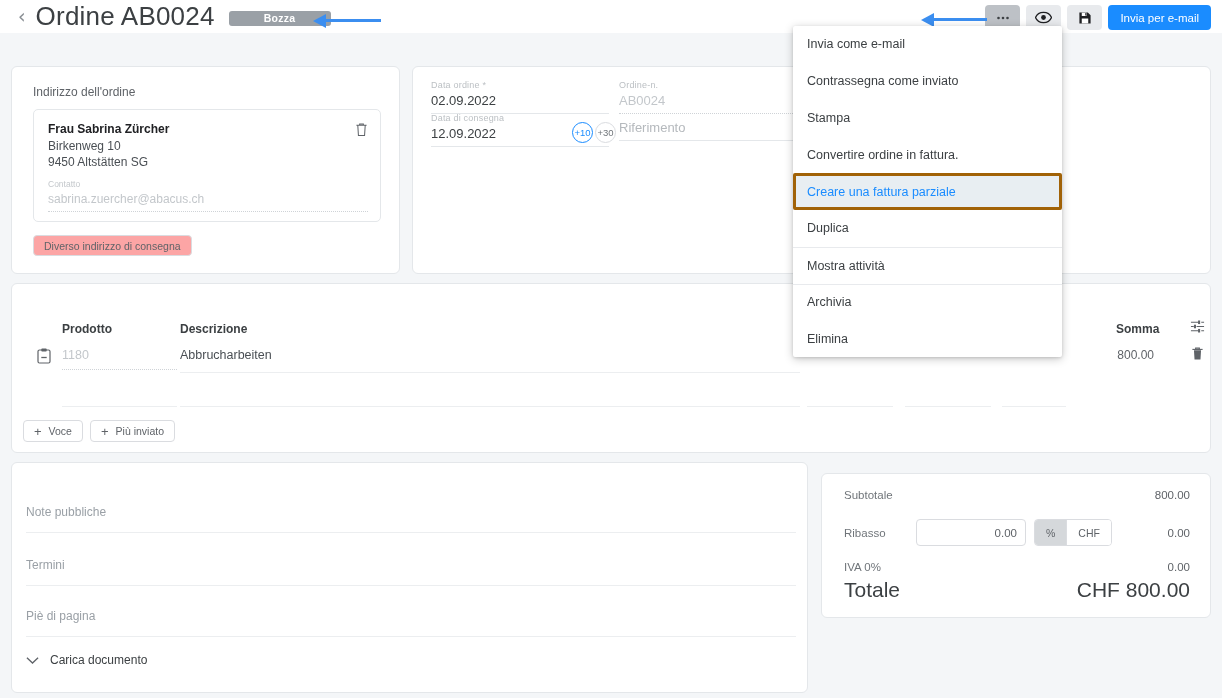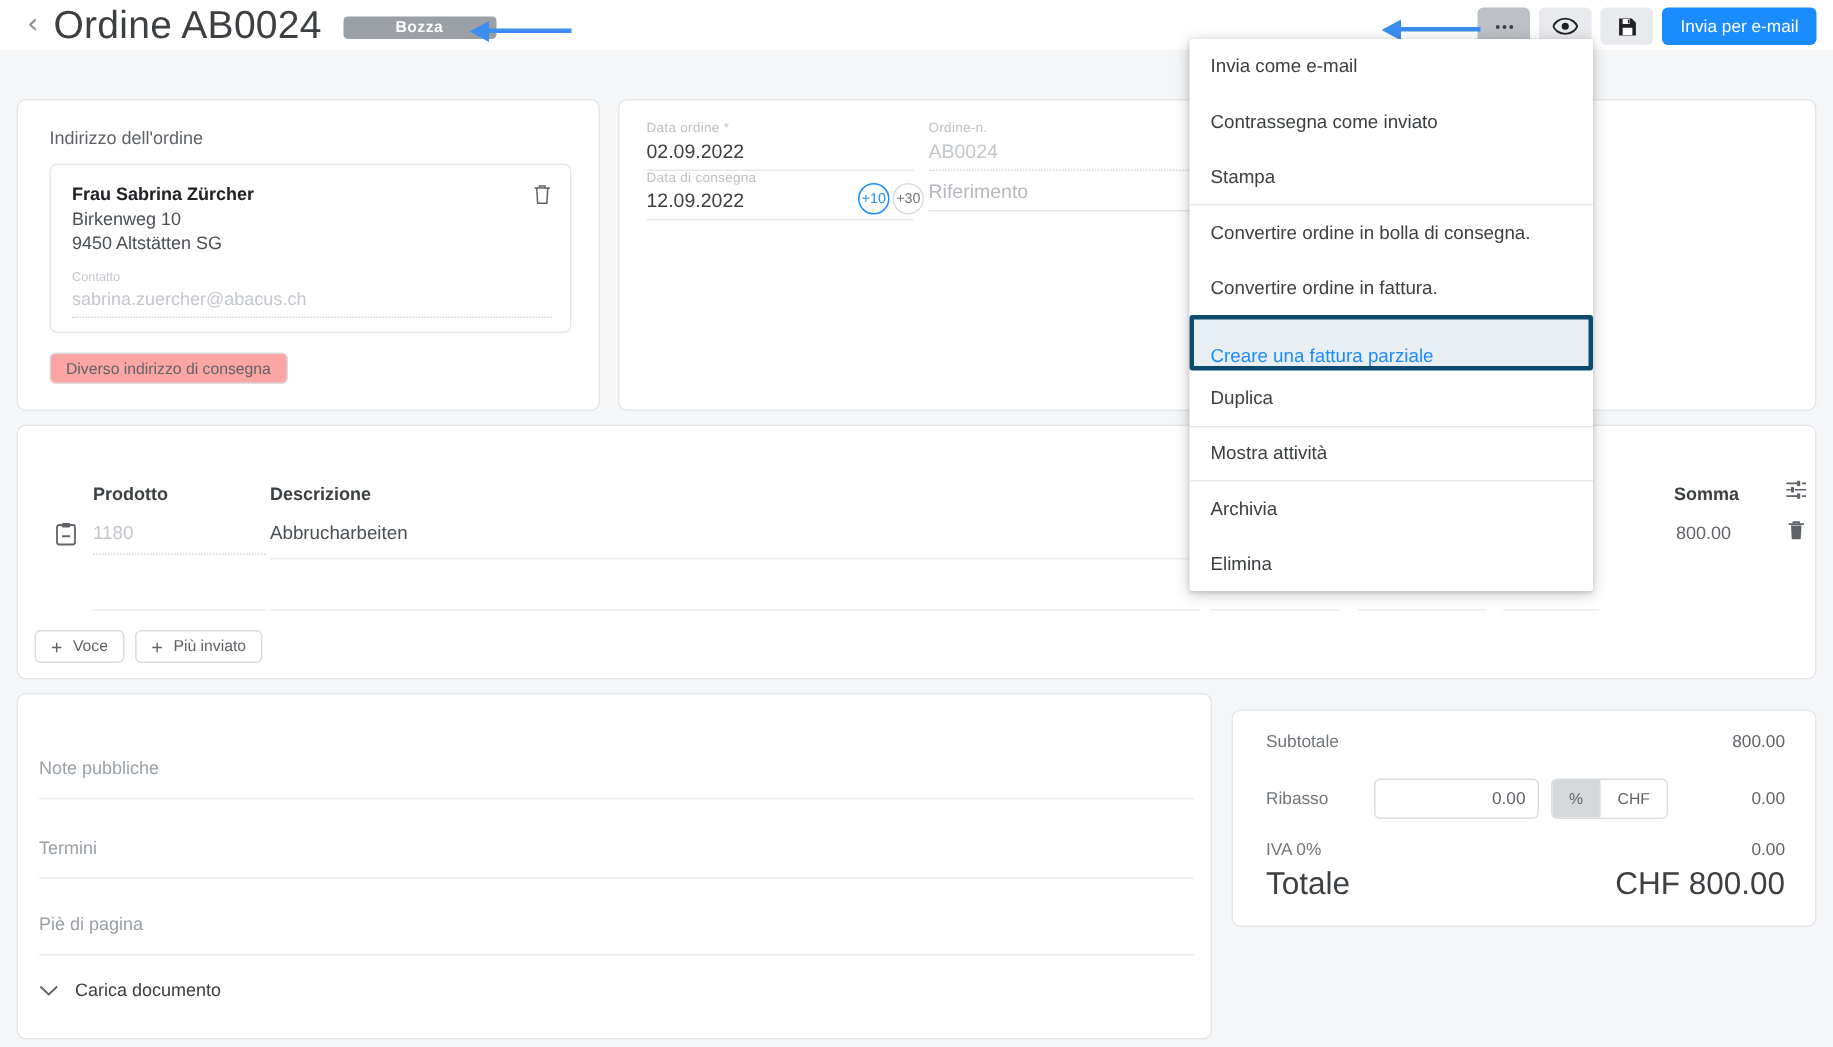--- a/index.html
+++ b/index.html
@@ -208,23 +208,22 @@
     z-index:50;padding:0;box-sizing:border-box;
   }
   .menu-item{
     height:36.8px;display:flex;align-items:center;
     padding:0 14px;font-size:12.5px;color:#3c4043;cursor:pointer;
     box-sizing:border-box;position:relative;
   }
   .menu-item.sep{border-top:1px solid #e8eaed;}
   .menu-item.selected{
     color:#1a8cff;background:#e8eef2;
-    border:3px solid #0c4a6e;border-radius:2px;
+    border:3px solid #a16207;border-radius:2px;
     padding-left:11px;
-    align-items:flex-end;
   }
 </style>
 </head>
 <body>
 
 <div class="page">
 
   <div class="header">
     <div class="hdr-left">
       <span class="back-chev">‹</span>
@@ -416,23 +415,20 @@
   <div class="menu" id="menu-root">
       <div class="menu-item">
         <span>Invia come e-mail</span>
       </div>
       <div class="menu-item">
         <span>Contrassegna come inviato</span>
       </div>
       <div class="menu-item">
         <span>Stampa</span>
       </div>
-      <div class="menu-item sep">
-        <span>Convertire ordine in bolla di consegna.</span>
-      </div>
       <div class="menu-item">
         <span>Convertire ordine in fattura.</span>
       </div>
       <div class="menu-item selected">
         <span>Creare una fattura parziale</span>
       </div>
       <div class="menu-item">
         <span>Duplica</span>
       </div>
       <div class="menu-item sep">

